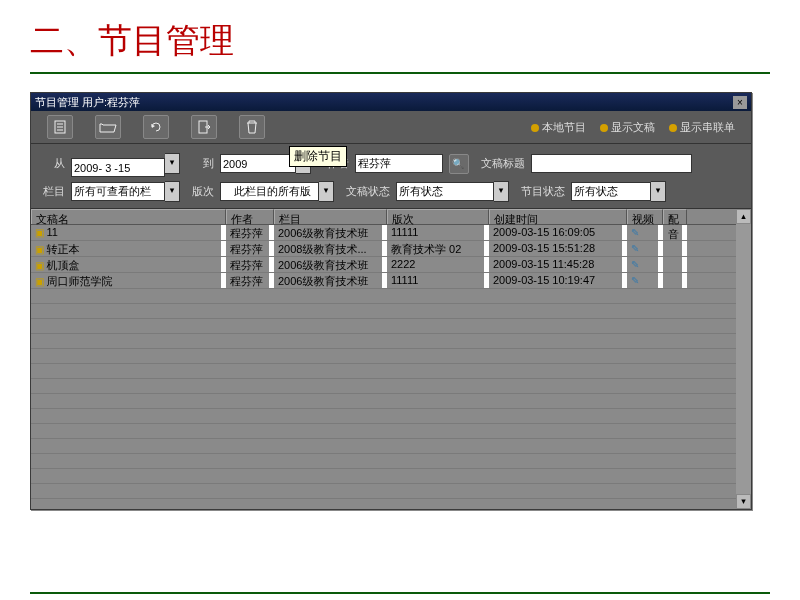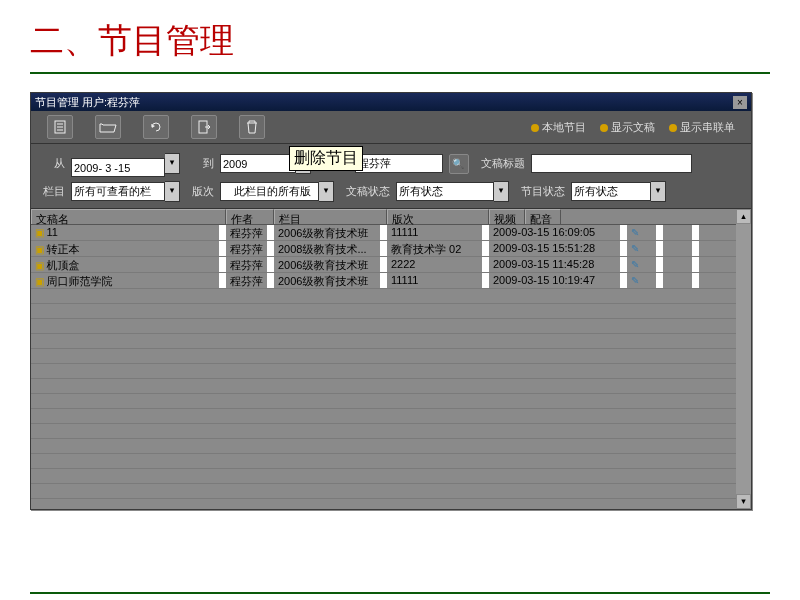--- a/index.html
+++ b/index.html
@@ -14,28 +14,28 @@
 .radio-group{margin-left:auto;display:flex;gap:14px;color:#ddd;font-size:11px;align-items:center}
 .dot{display:inline-block;width:8px;height:8px;border-radius:50%;background:#d4a000;margin-right:3px;vertical-align:middle}
 .filterbar{background:#5a5a5a;padding:4px 6px;border-bottom:1px solid #333}
 .frow{display:flex;align-items:center;gap:6px;padding:2px 0}
 .flabel{color:#ddd;font-size:11px;min-width:28px;text-align:right}
 .fselect,.finput{height:17px;font-size:11px;background:#fff;border:1px solid #333;padding:0 2px}
 .combo{display:flex;align-items:center}
 .combo input{height:17px;border:1px solid #333;font-size:11px;padding:0 2px}
 .combo .dd{width:14px;height:19px;background:#ccc;border:1px solid #333;border-left:none;font-size:9px;text-align:center;line-height:17px;cursor:pointer}
 .searchbtn{width:18px;height:18px;background:#6a6a6a;border:1px solid #888;border-radius:2px;color:#fff;font-size:10px;display:flex;align-items:center;justify-content:center;cursor:pointer}
-.tooltip{position:absolute;background:#ffffe1;border:1px solid #000;font-size:16px;padding:1px 4px;z-index:10}
+.tooltip{position:absolute;background:#ffffe1;border:1px solid #000;font-size:12px;padding:1px 4px;z-index:10}
 .grid{background:#8a8a8a;height:300px;overflow:hidden}
 .ghead{display:flex;background:#888;border-bottom:1px solid #555}
 .ghead .gcell{background:#888;border-right:1px solid #555;border-top:1px solid #aaa;border-left:1px solid #aaa;color:#000;font-size:11px;padding:2px 4px;height:15px;box-sizing:border-box}
 .grow{display:flex;border-bottom:1px solid #7a7a7a}
 .grow .gcell{font-size:11px;padding:1px 4px;color:#000;height:15px;box-sizing:border-box;overflow:hidden;white-space:nowrap}
-.gcell{border-right:7px solid #ffffff}
-.c0{width:195px}.c1{width:48px}.c2{width:113px}.c3{width:102px}.c4{width:138px}.c5{width:36px}.c6{width:36px}
+.gcell{border-right:5px solid #ffffff}
+.c0{width:195px}.c1{width:48px}.c2{width:113px}.c3{width:102px}.c4{width:138px}.c5{width:36px}.c6{width:24px}
 .folder{color:#c9a000;margin-right:2px;font-size:10px}
 .pencil{color:#3a7aaa;font-size:10px}
 .emptyrows{height:230px;background:repeating-linear-gradient(#8a8a8a,#8a8a8a 14px,#7a7a7a 14px,#7a7a7a 15px)}
 .scrollbar-v{position:absolute;right:0;top:0;bottom:0;width:15px;background:#999}
 .scrollbar-v .arr{position:absolute;left:0;right:0;height:15px;background:#bbb;border:1px solid #888;font-size:9px;text-align:center;line-height:13px;box-sizing:border-box}
 .gridwrap{position:relative}
 .footgreen{position:absolute;left:30px;bottom:6px;width:740px;height:2px;background:#0a5a0a}
 </style>
 </head>
 <body>
@@ -133,20 +133,21 @@
       <div class="tooltip" style="left:258px;top:2px">删除节目</div>
     </div>
 
     <div class="gridwrap">
       <div class="grid">
         <div class="ghead">
           <div class="gcell c0">文稿名</div>
           <div class="gcell c1">作者</div>
           <div class="gcell c2">栏目</div>
           <div class="gcell c3">版次</div>
+          <div class="gcell c4">创建时间</div>
           <div class="gcell c5">视频</div>
           <div class="gcell c6">配音</div>
         </div>
         <div id="rows">
             <div class="grow">
               <div class="gcell c0"><span class="folder">▣</span>11</div>
               <div class="gcell c1">程芬萍</div>
               <div class="gcell c2">2006级教育技术班</div>
               <div class="gcell c3">11111</div>
               <div class="gcell c4">2009-03-15 16:09:05</div>

